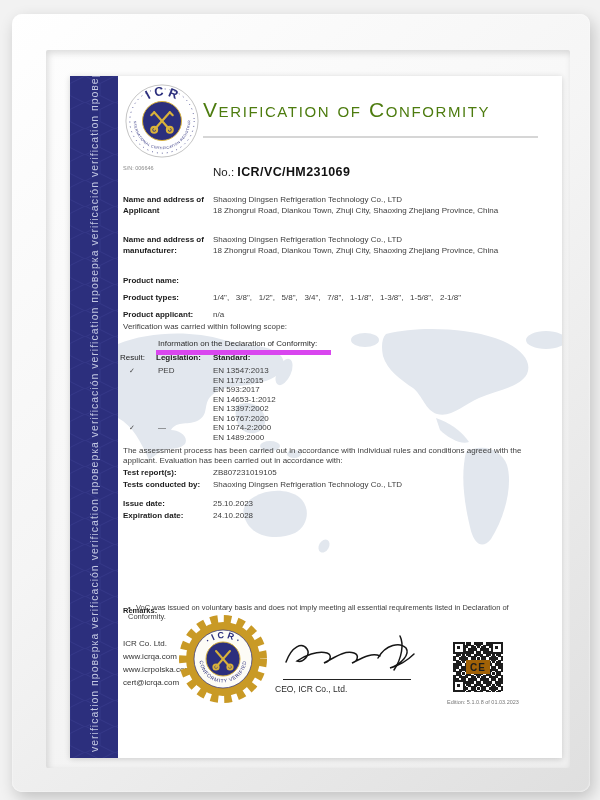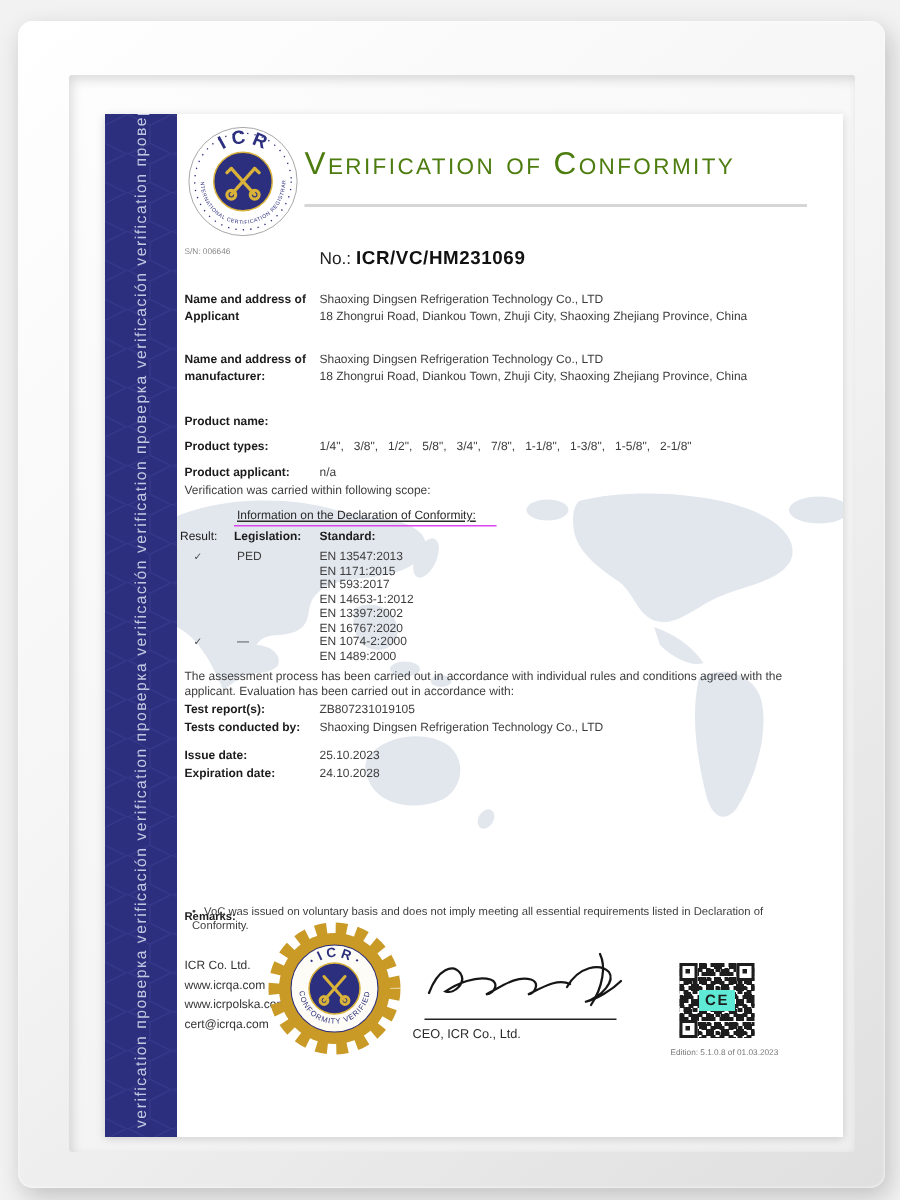--- a/index.html
+++ b/index.html
@@ -30,21 +30,21 @@
   .serial{position:absolute;left:53px;top:89px;font-size:5.5px;color:#8a8a8a;}
   .no-line{position:absolute;left:143px;top:89px;font-size:11.5px;color:#222;}
   .no-line b{font-size:12.5px;letter-spacing:.4px;color:#111;}
   
   .lbl{position:absolute;left:53px;width:86px;font-size:8px;font-weight:bold;color:#1c1c1c;line-height:10.5px;}
   .val{position:absolute;left:143px;width:328px;font-size:8px;color:#3d3d3d;line-height:10.5px;}
   .pre{white-space:pre-wrap;}
   
   .scope-intro{position:absolute;left:53px;top:246px;font-size:8px;color:#3d3d3d;}
   .tbl-title{position:absolute;left:86px;top:263px;font-size:8px;color:#2a2a2a;
-             border-bottom:1px solid #d946ef;padding:0 14px 1.5px 2px;text-decoration:underline;}
+             border-bottom:5px solid #d946ef;padding:0 14px 1.5px 2px;}
   .col-h{position:absolute;top:277px;font-size:8px;color:#1c1c1c;}
   .check{position:absolute;font-size:7px;color:#4a4a4a;}
   .std{line-height:9.6px;}
   
   .para{position:absolute;left:53px;top:370px;width:418px;font-size:8px;color:#3d3d3d;line-height:10px;}
   
   .rem-t{position:absolute;left:53px;top:518px;font-size:7.5px;font-weight:bold;color:#1c1c1c;margin-top:12px;}
   .rem-b{position:absolute;left:58px;top:527px;width:410px;font-size:7.5px;color:#3d3d3d;}
   .rem-b .dot{display:inline-block;width:8px;}
   
@@ -56,21 +56,21 @@
   .qr{position:absolute;left:381px;top:564px;width:54px;height:54px;background-color:#fff;padding:2px;
       box-shadow:0 0 0 1px #fff;}
   .qr-noise{position:absolute;inset:2px;
       background:
        repeating-conic-gradient(#1d1d1d 0% 25%, transparent 0% 50%) 0px 0px/6px 6px,
        repeating-conic-gradient(#1d1d1d 0% 25%, transparent 0% 50%) 3px 4px/10px 10px;
       background-color:#fff;}
   .finder{position:absolute;width:12px;height:12px;border:2.5px solid #1d1d1d;background:#fff;}
   .finder::after{content:"";position:absolute;left:2px;top:2px;width:3px;height:3px;background:#1d1d1d;}
   .f-tl{left:2px;top:2px}.f-tr{right:2px;top:2px}.f-bl{left:2px;bottom:2px}
-  .ce-box{position:absolute;left:15px;top:20px;width:24px;height:14px;background:#5eead4;
+  .ce-box{position:absolute;left:15px;top:20px;width:24px;height:14px;background:#a16207;
           display:flex;align-items:center;justify-content:center;
           font-size:10px;font-weight:bold;color:#1d1d1d;letter-spacing:1px;}
   .edition{position:absolute;left:377px;top:623px;font-size:5.5px;color:#777;}
   text{font-family:"Liberation Serif",serif;}
 </style>
 </head>
 <body>
 
 <div class="stage">
   <div class="frame"></div>

